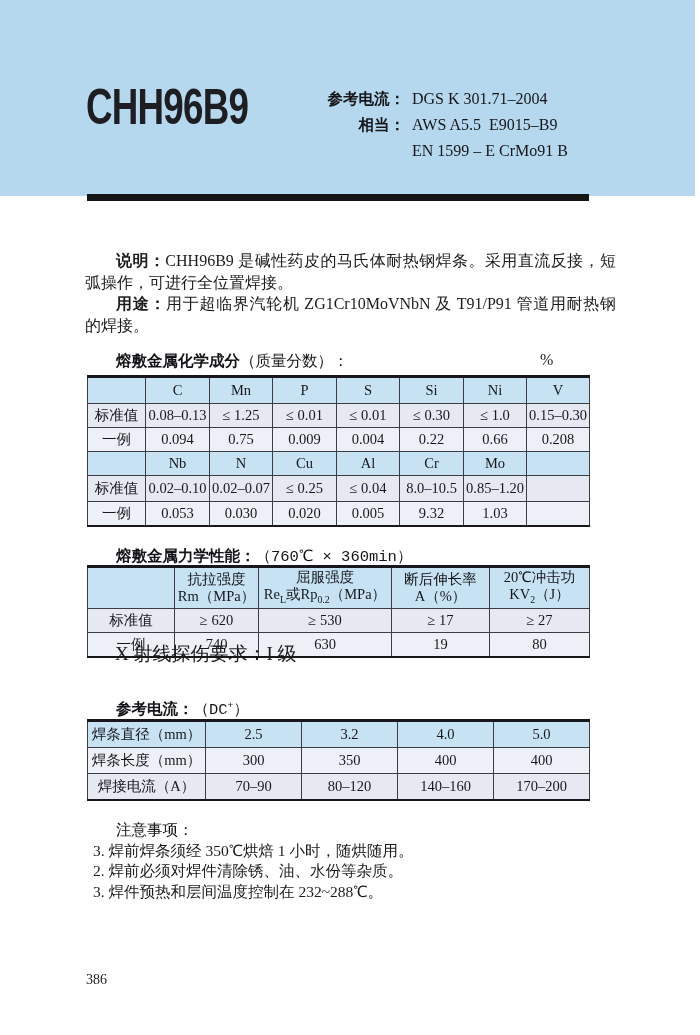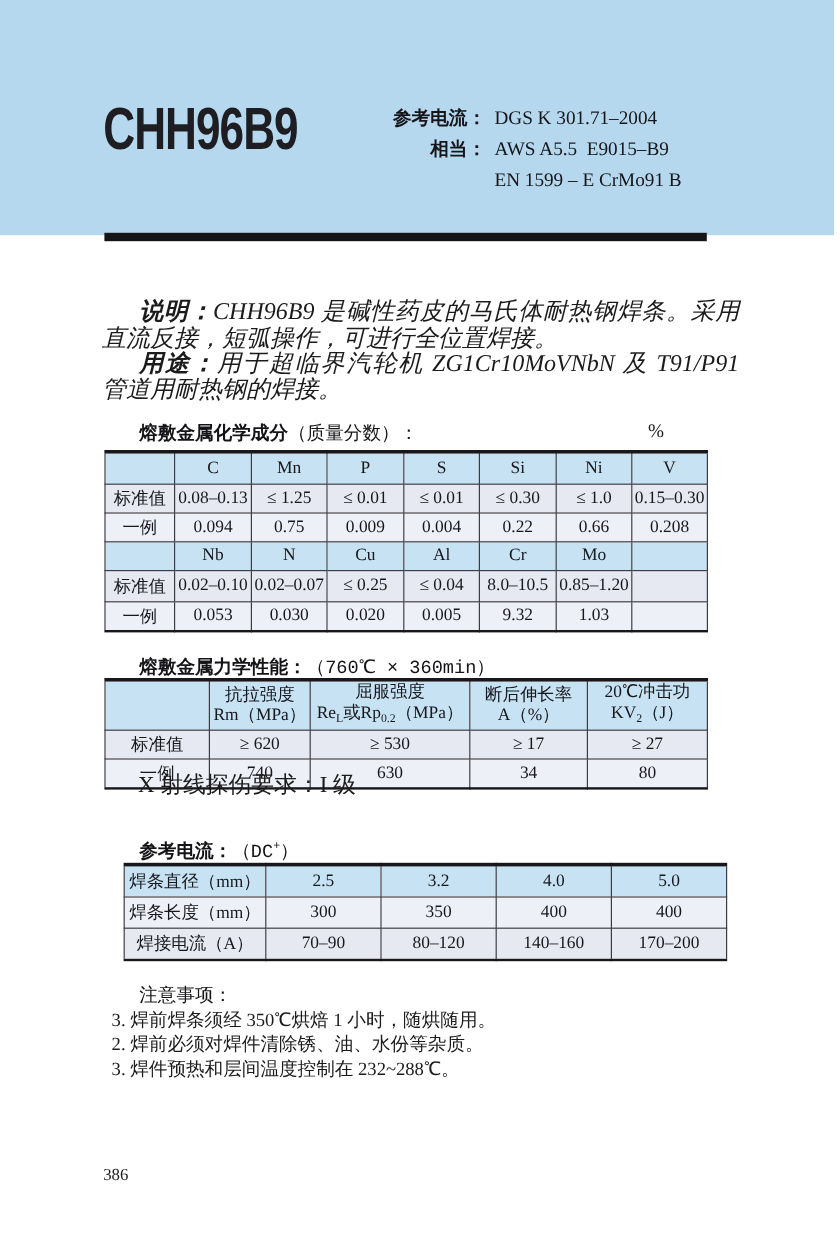--- a/index.html
+++ b/index.html
@@ -11,21 +11,21 @@
         font-weight:bold;font-size:46px;line-height:1;color:#1d1d22;letter-spacing:-1px;
         transform:scaleX(0.80) scaleY(1.08);transform-origin:left top;}
   .standards{position:absolute;left:0;top:86px;width:640px;}
   .std-row{display:flex;line-height:26px;}
   .std-label{width:405px;text-align:right;font-family:"Liberation Sans",sans-serif;
         font-weight:bold;font-size:15.5px;color:#16161a;}
   .std-value{padding-left:7px;font-size:16px;color:#16161a;white-space:pre;}
   .rule{position:absolute;left:87px;top:194px;width:502px;height:7px;background:#151515;}
   
   .desc{position:absolute;left:85px;top:250px;width:531px;}
-  .desc p{margin:0;font-size:20px;line-height:21.5px;text-align:justify;text-indent:31px;font-style:italic;}
+  .desc p{margin:0;font-size:16px;line-height:21.5px;text-align:justify;text-indent:31px;}
   .blabel{font-family:"Liberation Sans",sans-serif;font-weight:bold;}
   .sec-title{position:absolute;left:0;width:700px;height:20px;font-size:15.5px;}
   .sec-title .bold{position:absolute;left:116px;font-family:"Liberation Sans",sans-serif;
         font-weight:bold;color:#141418;white-space:nowrap;}
   .sec-title .rest{font-family:Liberation Mono, monospace;font-weight:normal;}
   .unit{position:absolute;left:540px;top:0;font-size:16px;}
   
   table.tb{position:absolute;left:87px;width:502px;border-collapse:collapse;table-layout:fixed;
         border-top:3px solid #17171c;border-bottom:2.5px solid #17171c;
         border-left:1.5px solid #2b2b31;border-right:1.5px solid #2b2b31;}
@@ -182,33 +182,33 @@
       <td class="a">标准值</td>
       <td class="a">≥ 620</td>
       <td class="a">≥ 530</td>
       <td class="a">≥ 17</td>
       <td class="a">≥ 27</td>
     </tr>
     <tr class="r24">
       <td class="b">一例</td>
       <td class="b">740</td>
       <td class="b">630</td>
-      <td class="b">34</td>
+      <td class="b">19</td>
       <td class="b">80</td>
     </tr>
   </tbody>
     </table>
 
   <div class="xray">X 射线探伤要求：I 级</div>
 
   <div class="sec-title" style="top:699px;">
     <span class="bold"><span>参考电流：</span><span class="rest"><span>（DC</span><sup>+</sup><span>）</span></span></span>
   </div>
 
-  <table class="tb" style="top:719px;margin-left:16px;">
+  <table class="tb" style="top:719px;">
     <colgroup>
         <col style="width:118px">
         <col style="width:96px">
         <col style="width:96px">
         <col style="width:96px">
         <col style="width:96px">
       </colgroup>
     <tbody>
         <tr class="r26">
       <td class="h">焊条直径（mm）</td>

